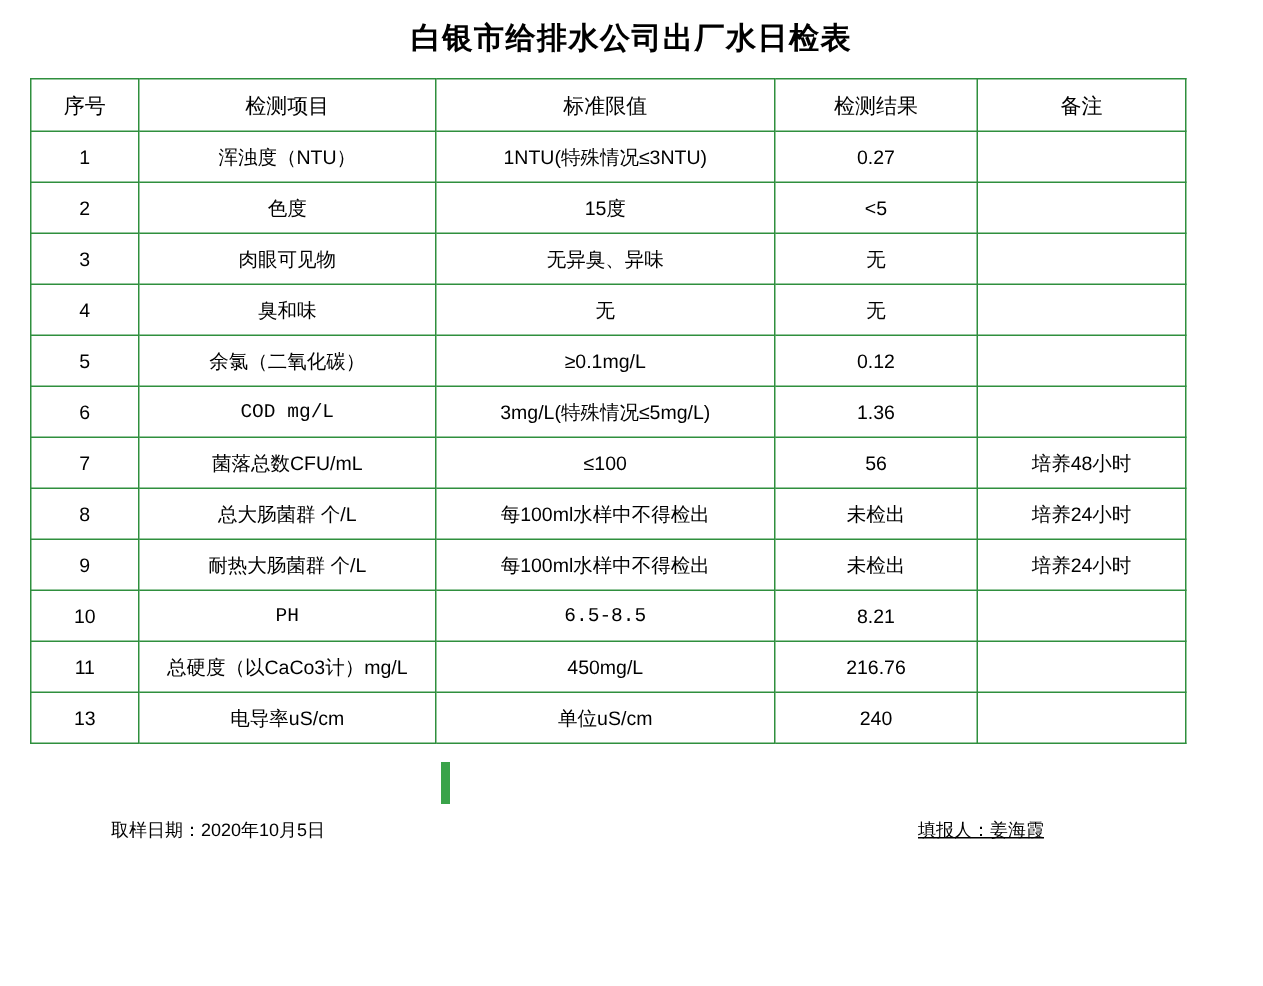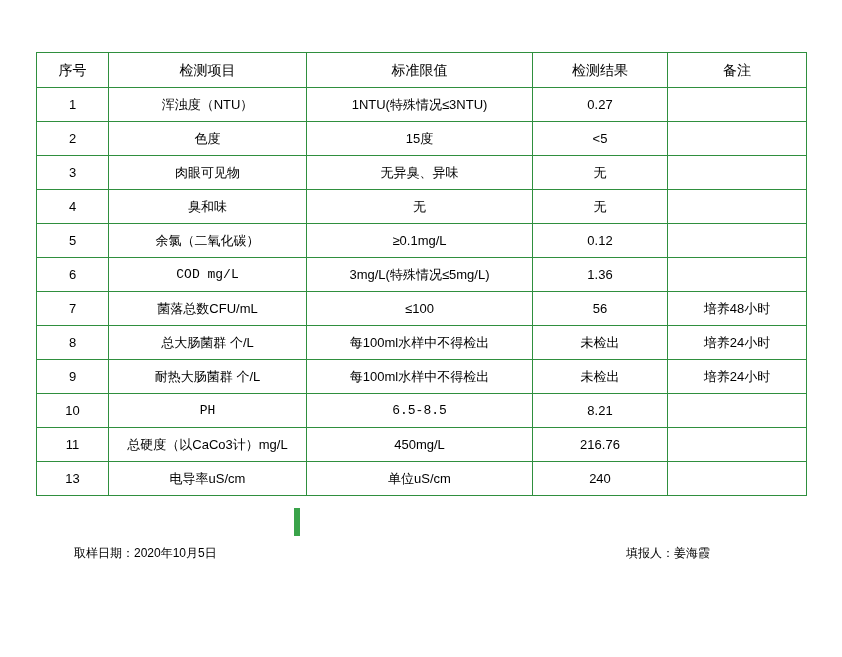--- a/index.html
+++ b/index.html
@@ -26,21 +26,21 @@
     left: 0;
     width: 842px;
     text-align: center;
     font-size: 20px;
     font-weight: bold;
     letter-spacing: 1px;
   }
   table.report {
     position: absolute;
     top: 52px;
-    left: 36px;
+    left: 20px;
     width: 770px;
     border-collapse: collapse;
     table-layout: fixed;
   }
   table.report td, table.report th {
     border: 1px solid #2f8f3e;
     text-align: center;
     vertical-align: middle;
     font-size: 13px;
     font-weight: normal;
@@ -71,36 +71,37 @@
     width: 780px;
     height: 20px;
     font-size: 12px;
   }
   .footer span {
     position: absolute;
     white-space: nowrap;
   }
   .f-sample { left: 38px; }
   .f-test   { left: 330px; }
-  .f-filler { left: 590px; }
+  .f-filler { left: 576px; text-decoration: underline; }
 
   .marker {
     position: absolute;
     left: 294px;
     top: 508px;
     width: 6px;
     height: 28px;
     background: #3aa34a;
   }
 </style>
 </head>
 <body>
 
 <div class="page">
 
+  <div class="doc-title">白银市给排水公司出厂水日检表</div>
 
   <table class="report">
     <colgroup>
       <col class="c-no">
       <col class="c-item">
       <col class="c-limit">
       <col class="c-res">
       <col class="c-note">
     </colgroup>
     <thead>

